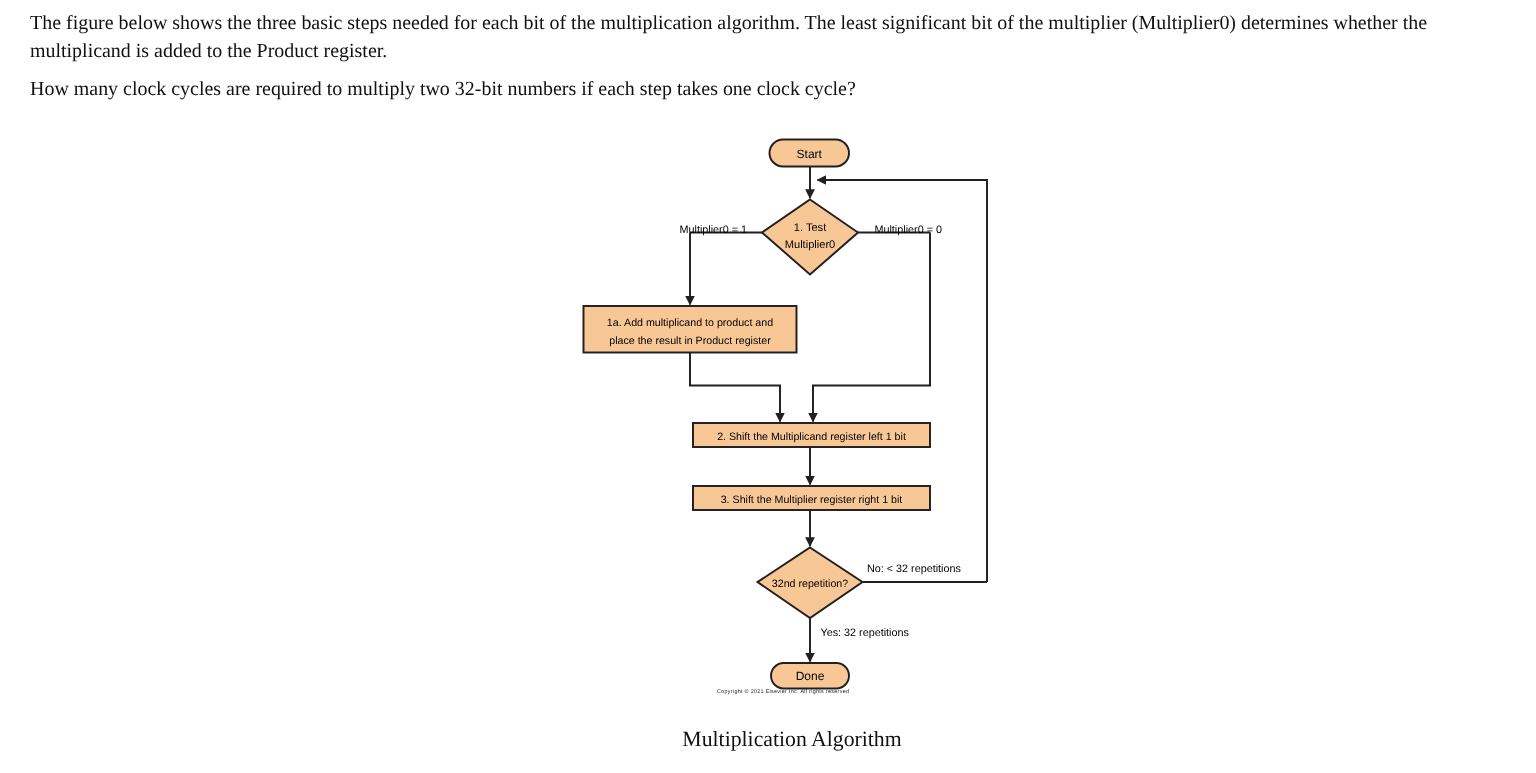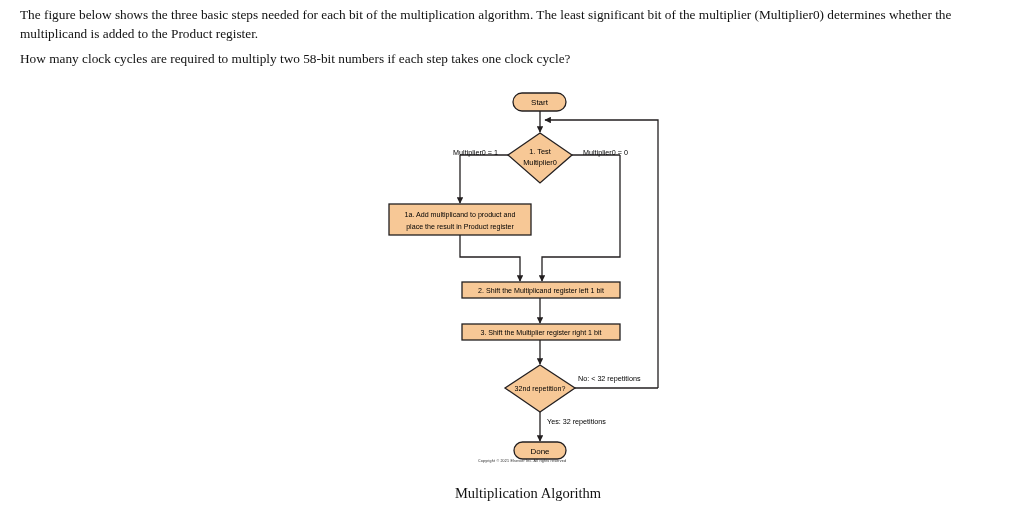--- a/index.html
+++ b/index.html
@@ -47,21 +47,21 @@
   .node-label { font-size: 7.4px; }
   .node-label-sm { font-size: 7.1px; }
   .edge-label { font-size: 7.2px; }
   .term-label { font-size: 8px; }
 </style>
 </head>
 <body>
 
 <div class="prose">
   <p>The figure below shows the three basic steps needed for each bit of the multiplication algorithm. The least significant bit of the multiplier (Multiplier0) determines whether the multiplicand is added to the Product register.</p>
-  <p>How many clock cycles are required to multiply two 58-bit numbers if each step takes one clock cycle?</p>
+  <p>How many clock cycles are required to multiply two 32-bit numbers if each step takes one clock cycle?</p>
 </div>
 
 <div class="figure-wrap">
   <svg class="fig-svg" width="1024" height="400" viewBox="0 0 1024 400">
     <defs>
       <marker id="arrow" viewBox="0 0 10 10" refX="9" refY="5" markerWidth="5" markerHeight="5" orient="auto-start-reverse">
         <path d="M 0 0 L 10 5 L 0 10 z" fill="#231f20"></path>
       </marker>
     </defs>
 

